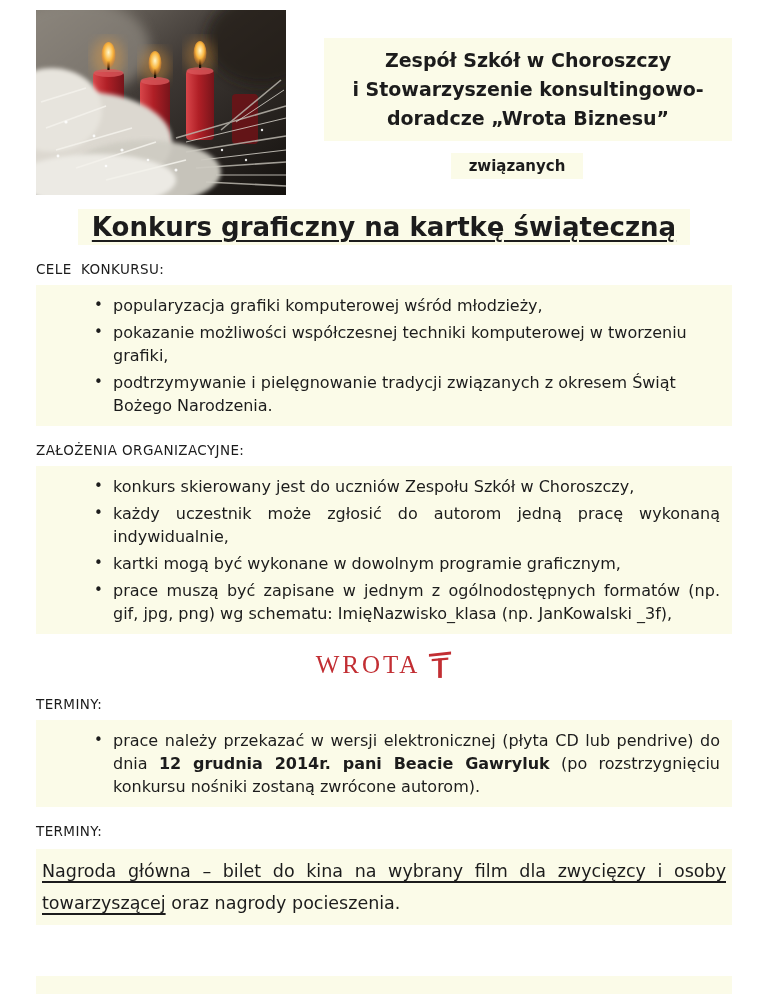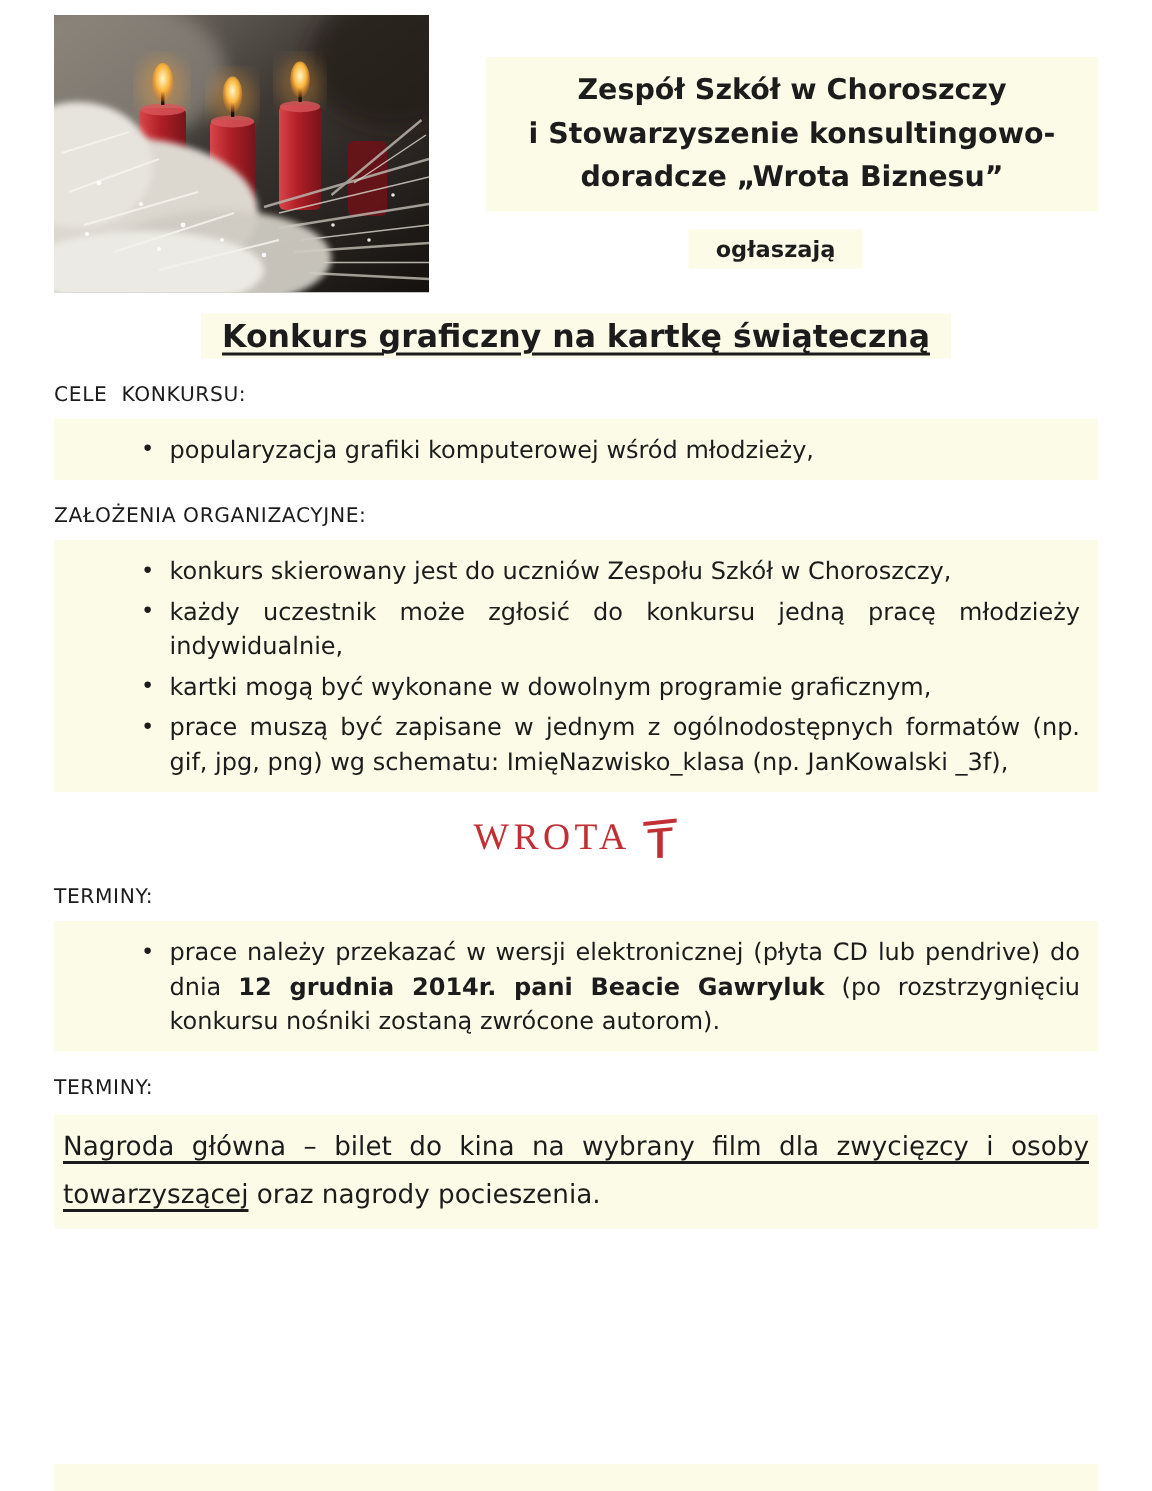--- a/index.html
+++ b/index.html
@@ -22,21 +22,21 @@
   .announce-row { text-align:center; margin-top:12px; }
   .announce {
     display:inline-block; padding:4px 18px;
     font-weight:bold; font-size:15px;
   }
 
   
   .title-row { text-align:center; margin-top:14px; }
   .main-title {
     display:inline-block; padding:3px 14px;
-    font-size:21px; font-weight:bold;
+    font-size:26px; font-weight:bold;
     text-decoration:underline; text-decoration-thickness:2px; text-underline-offset:4px;
   }
 
   
   .section-heading {
     margin:16px 36px 0 36px; font-size:13.5px; letter-spacing:0.4px;
     white-space:pre-wrap; color:#1c1c1c;
   }
 
   
@@ -169,38 +169,40 @@
       </g>
     </svg>
 
     <div class="head-col">
       <div class="org-block hl">
         <div>Zespół Szkół w Choroszczy</div>
         <div>i Stowarzyszenie konsultingowo-</div>
         <div>doradcze „Wrota Biznesu”</div>
       </div>
       <div class="announce-row">
-        <span class="announce hl">ogłaszają</span>
+        <span class="announce hl">związanych</span>
       </div>
     </div>
   </div>
 
   <div class="title-row">
     <span class="main-title hl">Konkurs graficzny na kartkę świąteczną</span>
   </div>
 
   <div class="section-heading">CELE  KONKURSU:</div>
   <ul class="hl-list hl">
     <li>popularyzacja grafiki komputerowej wśród młodzieży,</li>
+    <li>pokazanie możliwości współczesnej techniki komputerowej w tworzeniu grafiki,</li>
+    <li>podtrzymywanie i pielęgnowanie tradycji związanych z okresem Świąt Bożego Narodzenia.</li>
   </ul>
 
   <div class="section-heading">ZAŁOŻENIA ORGANIZACYJNE:</div>
   <ul class="hl-list hl">
     <li>konkurs skierowany jest do uczniów Zespołu Szkół w Choroszczy,</li>
-    <li class="justify">każdy uczestnik może zgłosić do konkursu jedną pracę młodzieży indywidualnie,</li>
+    <li class="justify">każdy uczestnik może zgłosić do autorom jedną pracę wykonaną indywidualnie,</li>
     <li>kartki mogą być wykonane w dowolnym programie graficznym,</li>
     <li class="justify">prace muszą być zapisane w jednym z ogólnodostępnych formatów (np. gif, jpg, png) wg schematu: ImięNazwisko_klasa (np. JanKowalski _3f),</li>
   </ul>
 
   <div class="logo-row">
     <span class="logo">
       <span>WROTA</span>
       <svg width="24" height="30" viewBox="0 0 26 30" aria-hidden="true">
         <g fill="#C22E33">
           <path d="M1 3 L25 0.5 L25 3.5 L1 6 Z"></path>

